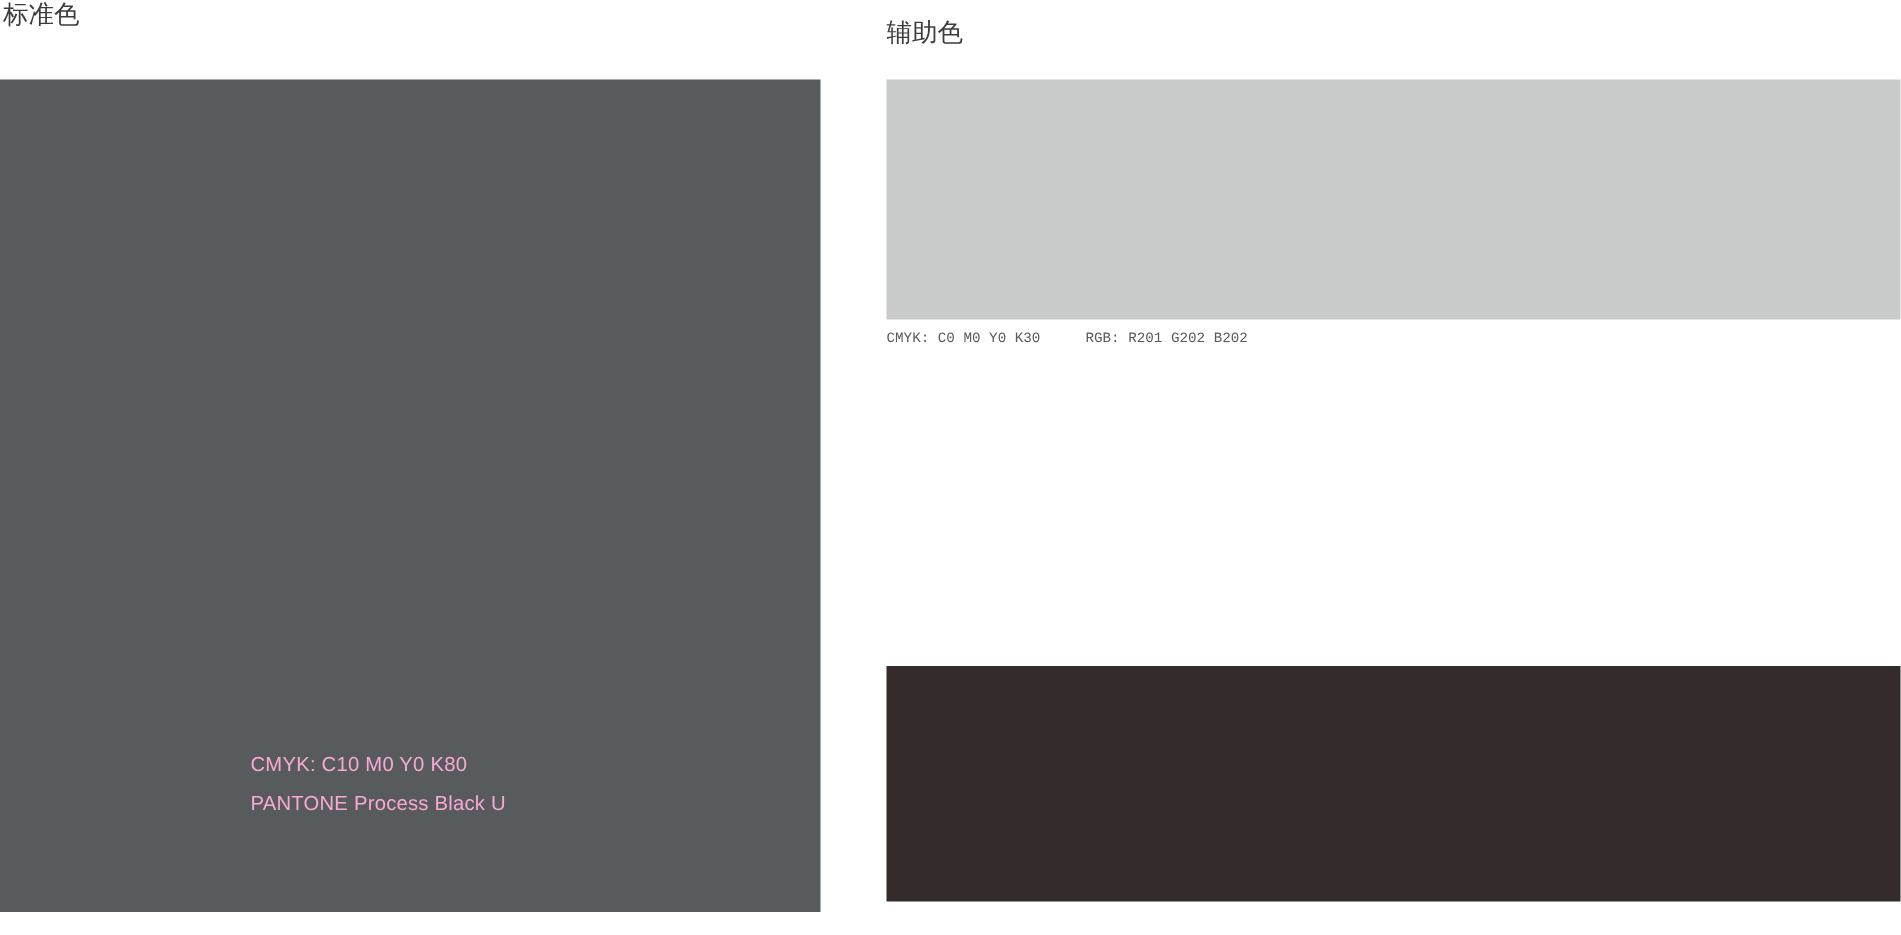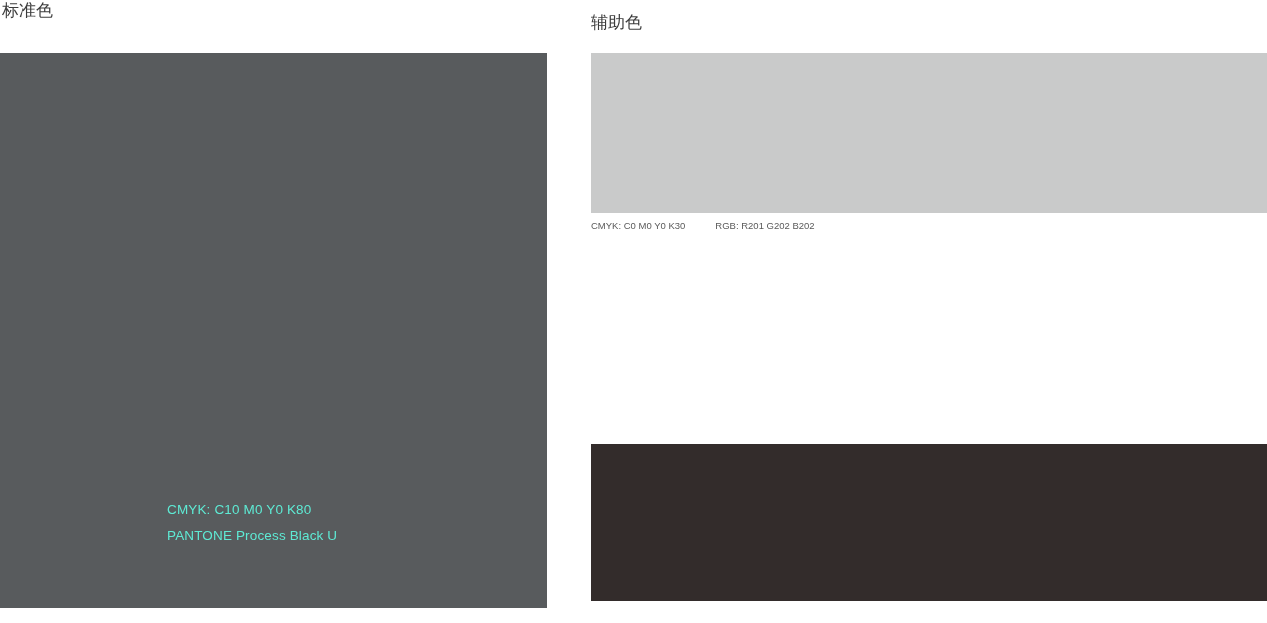--- a/index.html
+++ b/index.html
@@ -45,21 +45,21 @@
   }
   #primary-spec-block {
     position: absolute;
     left: 167px;
     top: 444px;
     width: 340px;
   }
   #primary-spec-block .spec-line {
     font-size: 13.5px;
     line-height: 25.5px;
-    color: #5eead4;
+    color: #f9a8d4;
     letter-spacing: 0.15px;
     white-space: nowrap;
     font-family: "Liberation Sans", sans-serif;
   }
 
   
   #secondary-column {
     position: absolute;
     left: 591px;
     top: 0;
@@ -74,21 +74,21 @@
   .swatch-block {
     width: 100%;
     display: block;
   }
   .swatch-caption {
     margin-top: 7px;
     font-size: 9.5px;
     line-height: 12px;
     color: #5a5a5a;
     white-space: nowrap;
-    font-family: Liberation Sans, sans-serif;
+    font-family: Liberation Mono, monospace;
   }
   .swatch-caption .cmyk { display: inline-block; }
   .swatch-caption .rgb  { display: inline-block; margin-left: 30px; }
 
   #group-gray   { top: 53px; }
   #group-orange { top: 248px; }
   #group-dark   { top: 444px; }
 
   #swatch-gray   { height: 160px; }
   #swatch-orange { height: 159px; }

